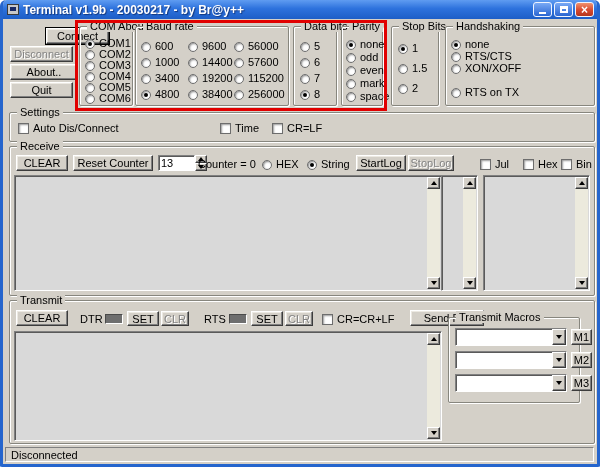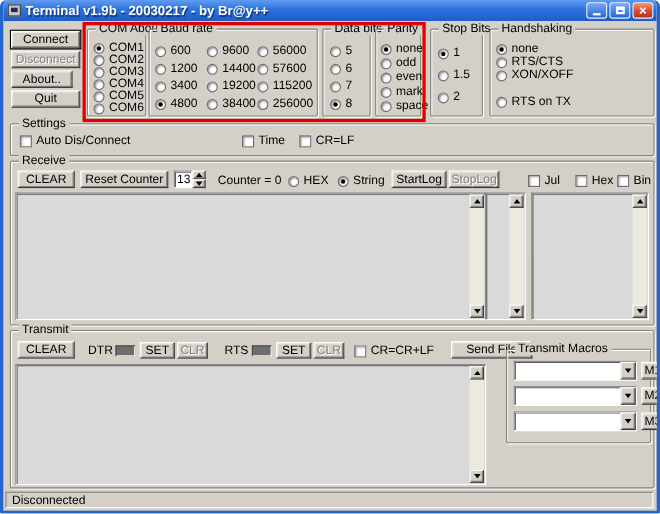--- a/index.html
+++ b/index.html
@@ -25,21 +25,21 @@
     background:linear-gradient(180deg,#79a9f5,#2a66d2); }
   .tbb.close { background:linear-gradient(180deg,#f0926f,#d6492f 55%,#b4361e); }
   .glyph-min { width:7px; height:2px; background:#fff; margin-top:7px; }
   .glyph-max { width:8px; height:7px; border:2px solid #fff; border-top-width:3px; }
   .glyph-close { color:#fff; font-size:12px; font-weight:bold; line-height:1; }
 
   .btn { position:absolute; background:#d4d0c8; font-size:11px;
     display:flex; align-items:center; justify-content:center; white-space:nowrap;
     border:1px solid; border-color:#ffffff #3c3c3c #3c3c3c #ffffff;
     box-shadow: inset -1px -1px 0 #808080, inset 1px 1px 0 #ece9e2; cursor:default; }
-  .btn.default { outline:1px solid #000; }
+  .btn.default { outline:1px solid #000;margin-left:36px; }
   .btn.disabled, .disabled { color:#838383; text-shadow:1px 1px 0 #ffffff; }
 
   .gb { position:absolute; border:1px solid #87867e; border-radius:2px;
         box-shadow: 1px 1px 0 #ffffff, inset 1px 1px 0 #ffffff; }
   .cap { position:absolute; top:-7px; left:7px; background:#d4d0c8; padding:0 3px;
          line-height:12px; white-space:nowrap; }
 
   .opt { position:absolute; display:flex; align-items:flex-end; gap:4px; height:12px; white-space:nowrap; }
   .rad { width:10px; height:10px; border-radius:50%; background:#fff; flex:none;
          border:1px solid #6d6d6d; box-shadow: inset 1px 1px 2px rgba(0,0,0,.45); position:relative; }
@@ -57,21 +57,21 @@
          background:#eceadd; display:flex; flex-direction:column; }
   .sbb { height:12px; background:#d4d0c8; flex:none;
          border:1px solid; border-color:#ffffff #3c3c3c #3c3c3c #ffffff;
          box-shadow: inset -1px -1px 0 #808080;
          display:flex; align-items:center; justify-content:center; }
   .sbtrack { flex:1; }
   .tri-up { width:0; height:0; border-left:3px solid transparent; border-right:3px solid transparent; border-bottom:4px solid #000; }
   .tri-down { width:0; height:0; border-left:3px solid transparent; border-right:3px solid transparent; border-top:4px solid #000; }
 
   .spin { position:absolute; display:flex; height:16px; }
-  .spin-field { width:17px; height:16px; background:#fff; padding:1px 2px;
+  .spin-field { width:37px; height:16px; background:#fff; padding:1px 2px;
     border:1px solid; border-color:#808080 #fff #fff #808080; box-shadow: inset 1px 1px 0 #5a5a5a; }
   .spin-btns { display:flex; flex-direction:column; width:12px; }
   .spin-btns .sbb { height:8px; }
 
   .combo { position:absolute; height:18px; background:#fff; display:flex;
     border:1px solid; border-color:#808080 #fff #fff #808080; box-shadow: inset 1px 1px 0 #5a5a5a; }
   .combo-field { flex:1; }
   .combo-btn { width:14px; background:#d4d0c8; border:1px solid; border-color:#fff #3c3c3c #3c3c3c #fff;
     box-shadow: inset -1px -1px 0 #808080; display:flex; align-items:center; justify-content:center; }
 
@@ -99,21 +99,21 @@
           <span class="glyph-max"></span>
         </span>
       <span class="tbb close">
           <span class="glyph-close">×</span>
         </span>
     </span>
   </div>
 
   <div class="btn default" style="left:7px;top:28px;width:63px;height:16px">Connect</div>
   <div class="btn disabled" style="left:7px;top:46px;width:63px;height:16px">Disconnect</div>
-  <div class="btn" style="left:7px;top:64px;width:56px;height:16px">About..</div>
+  <div class="btn" style="left:7px;top:64px;width:68px;height:16px">About..</div>
   <div class="btn" style="left:7px;top:82px;width:63px;height:16px">Quit</div>
 
   <div class="gb" style="left:76px;top:26px;width:54px;height:80px">
     <span class="cap">COM About</span>
     <label class="opt" style="left:5px;top:10px">
         <span class="rad sel"></span>
         <span>COM1</span>
       </label>
     <label class="opt" style="left:5px;top:21px">
         <span class="rad"></span>
@@ -138,21 +138,21 @@
   </div>
 
   <div class="gb" style="left:132px;top:26px;width:154px;height:80px">
     <span class="cap">Baud rate</span>
     <label class="opt" style="left:5px;top:13px">
         <span class="rad"></span>
         <span>600</span>
       </label>
     <label class="opt" style="left:5px;top:29px">
         <span class="rad"></span>
-        <span>1200</span>
+        <span>1000</span>
       </label>
     <label class="opt" style="left:5px;top:45px">
         <span class="rad"></span>
         <span>3400</span>
       </label>
     <label class="opt" style="left:5px;top:61px">
         <span class="rad sel"></span>
         <span>4800</span>
       </label>
     <label class="opt" style="left:52px;top:13px">
@@ -395,21 +395,21 @@
         <div class="sbb">
             <span class="tri-up"></span>
           </div>
         <div class="sbtrack"></div>
         <div class="sbb">
             <span class="tri-down"></span>
           </div>
       </div>
     </div>
 
-    <div class="gb" style="left:450px;top:16px;width:132px;height:86px">
+    <div class="gb" style="left:438px;top:16px;width:132px;height:86px">
       <span class="cap">Transmit Macros</span>
 
       <div class="combo" style="left:6px;top:10px;width:112px">
         <div class="combo-field"></div>
         <div class="combo-btn">
             <span class="tri-down"></span>
           </div>
       </div>
       <div class="btn" style="left:122px;top:11px;width:21px;height:16px">M1</div>
 

